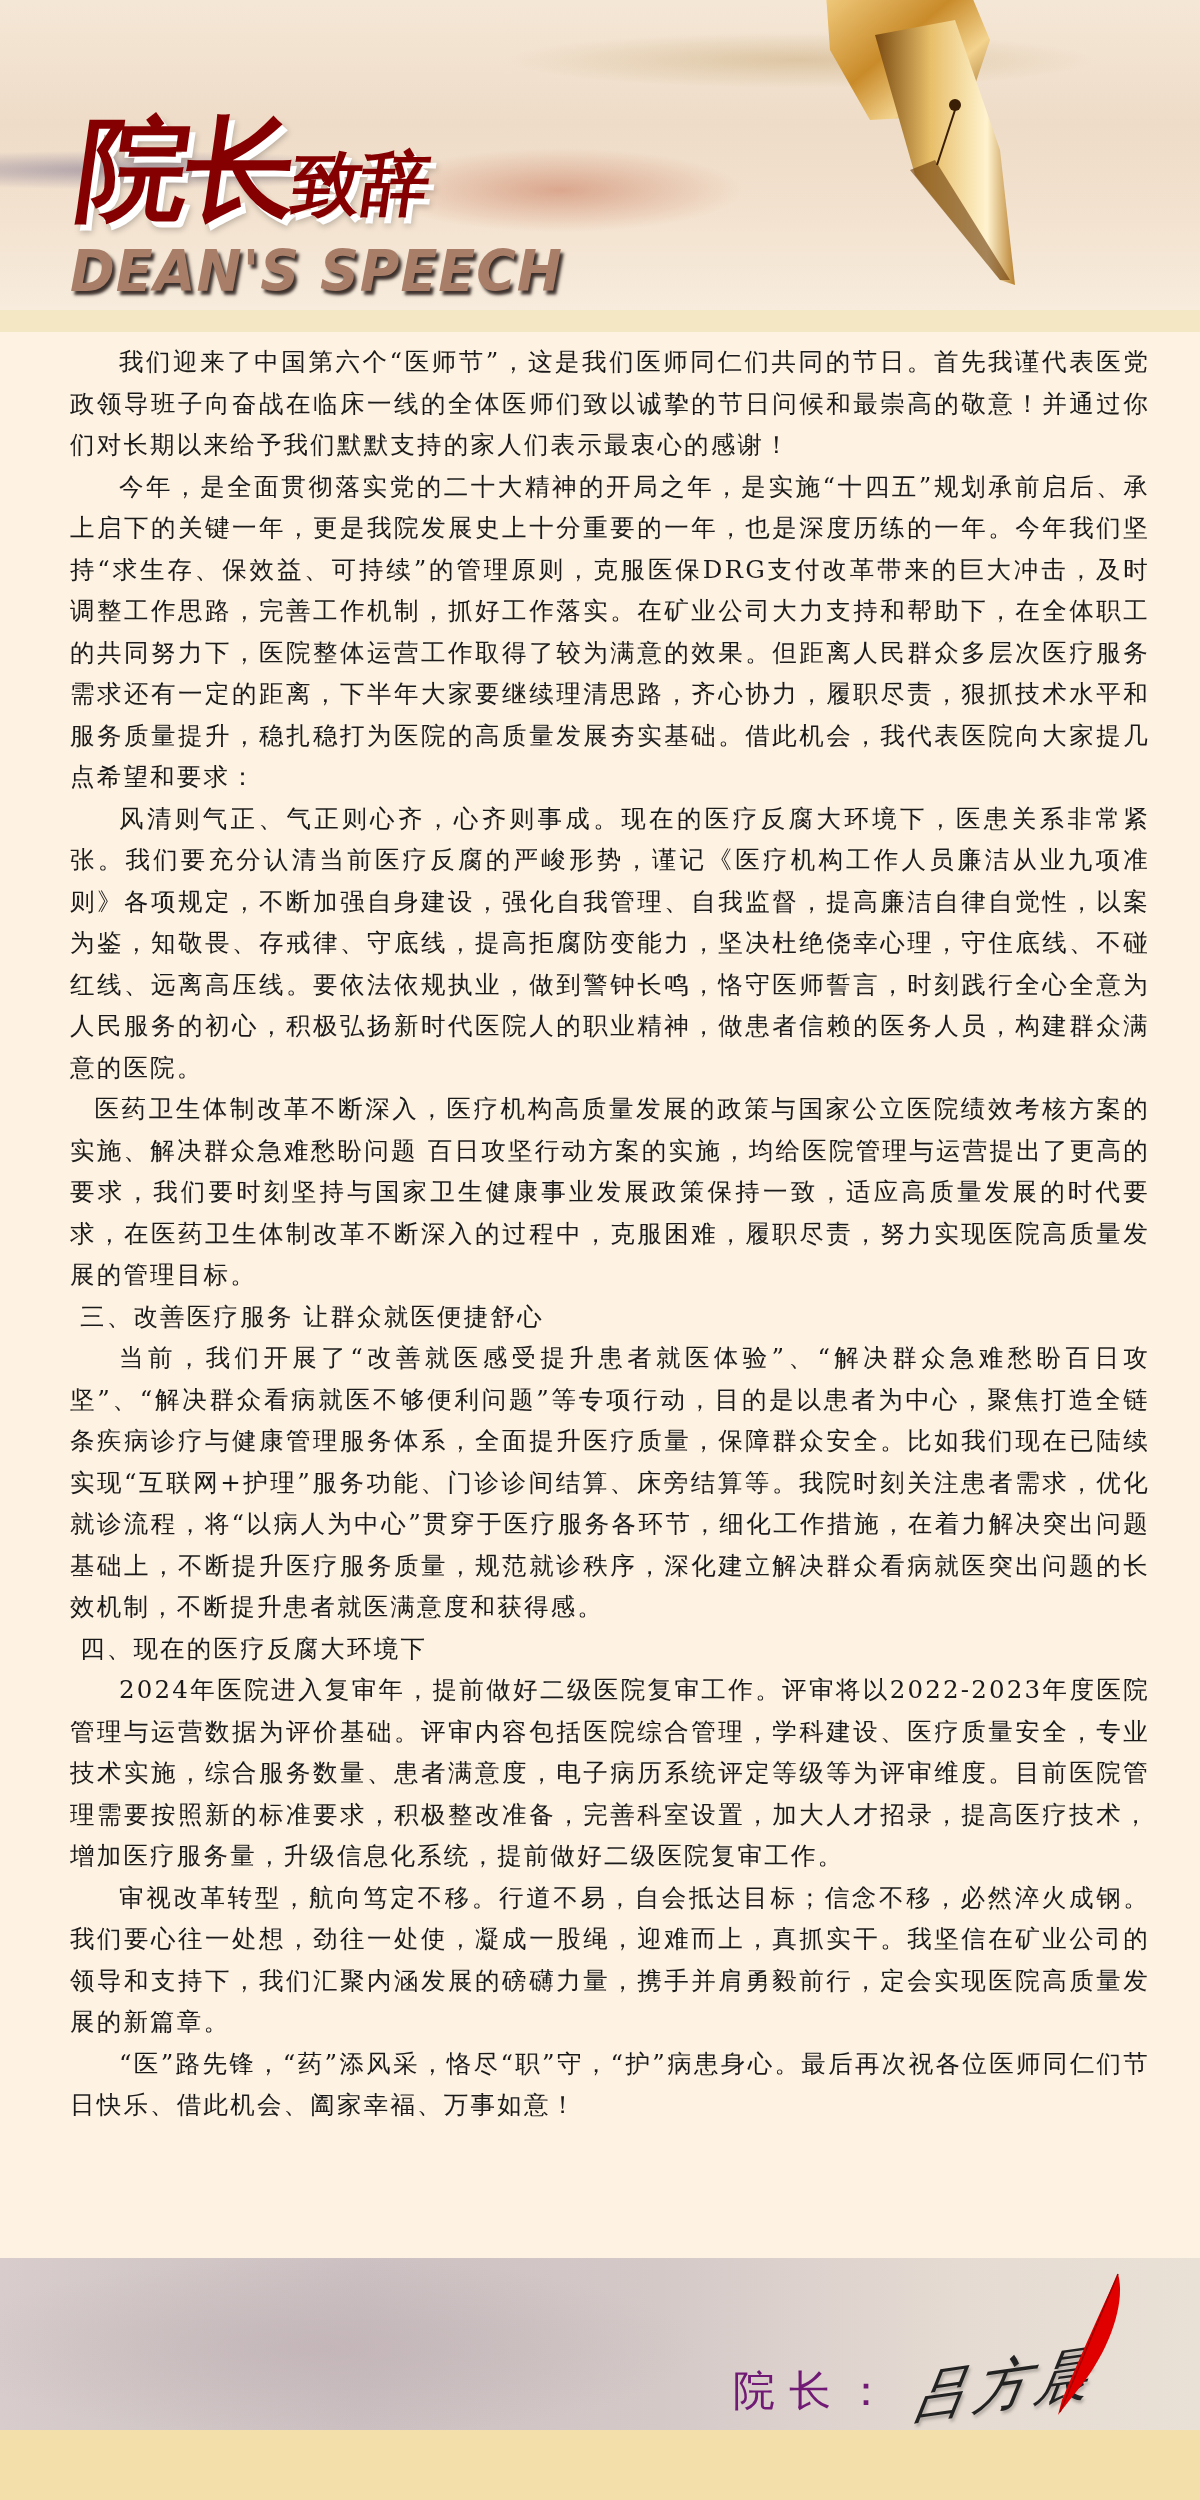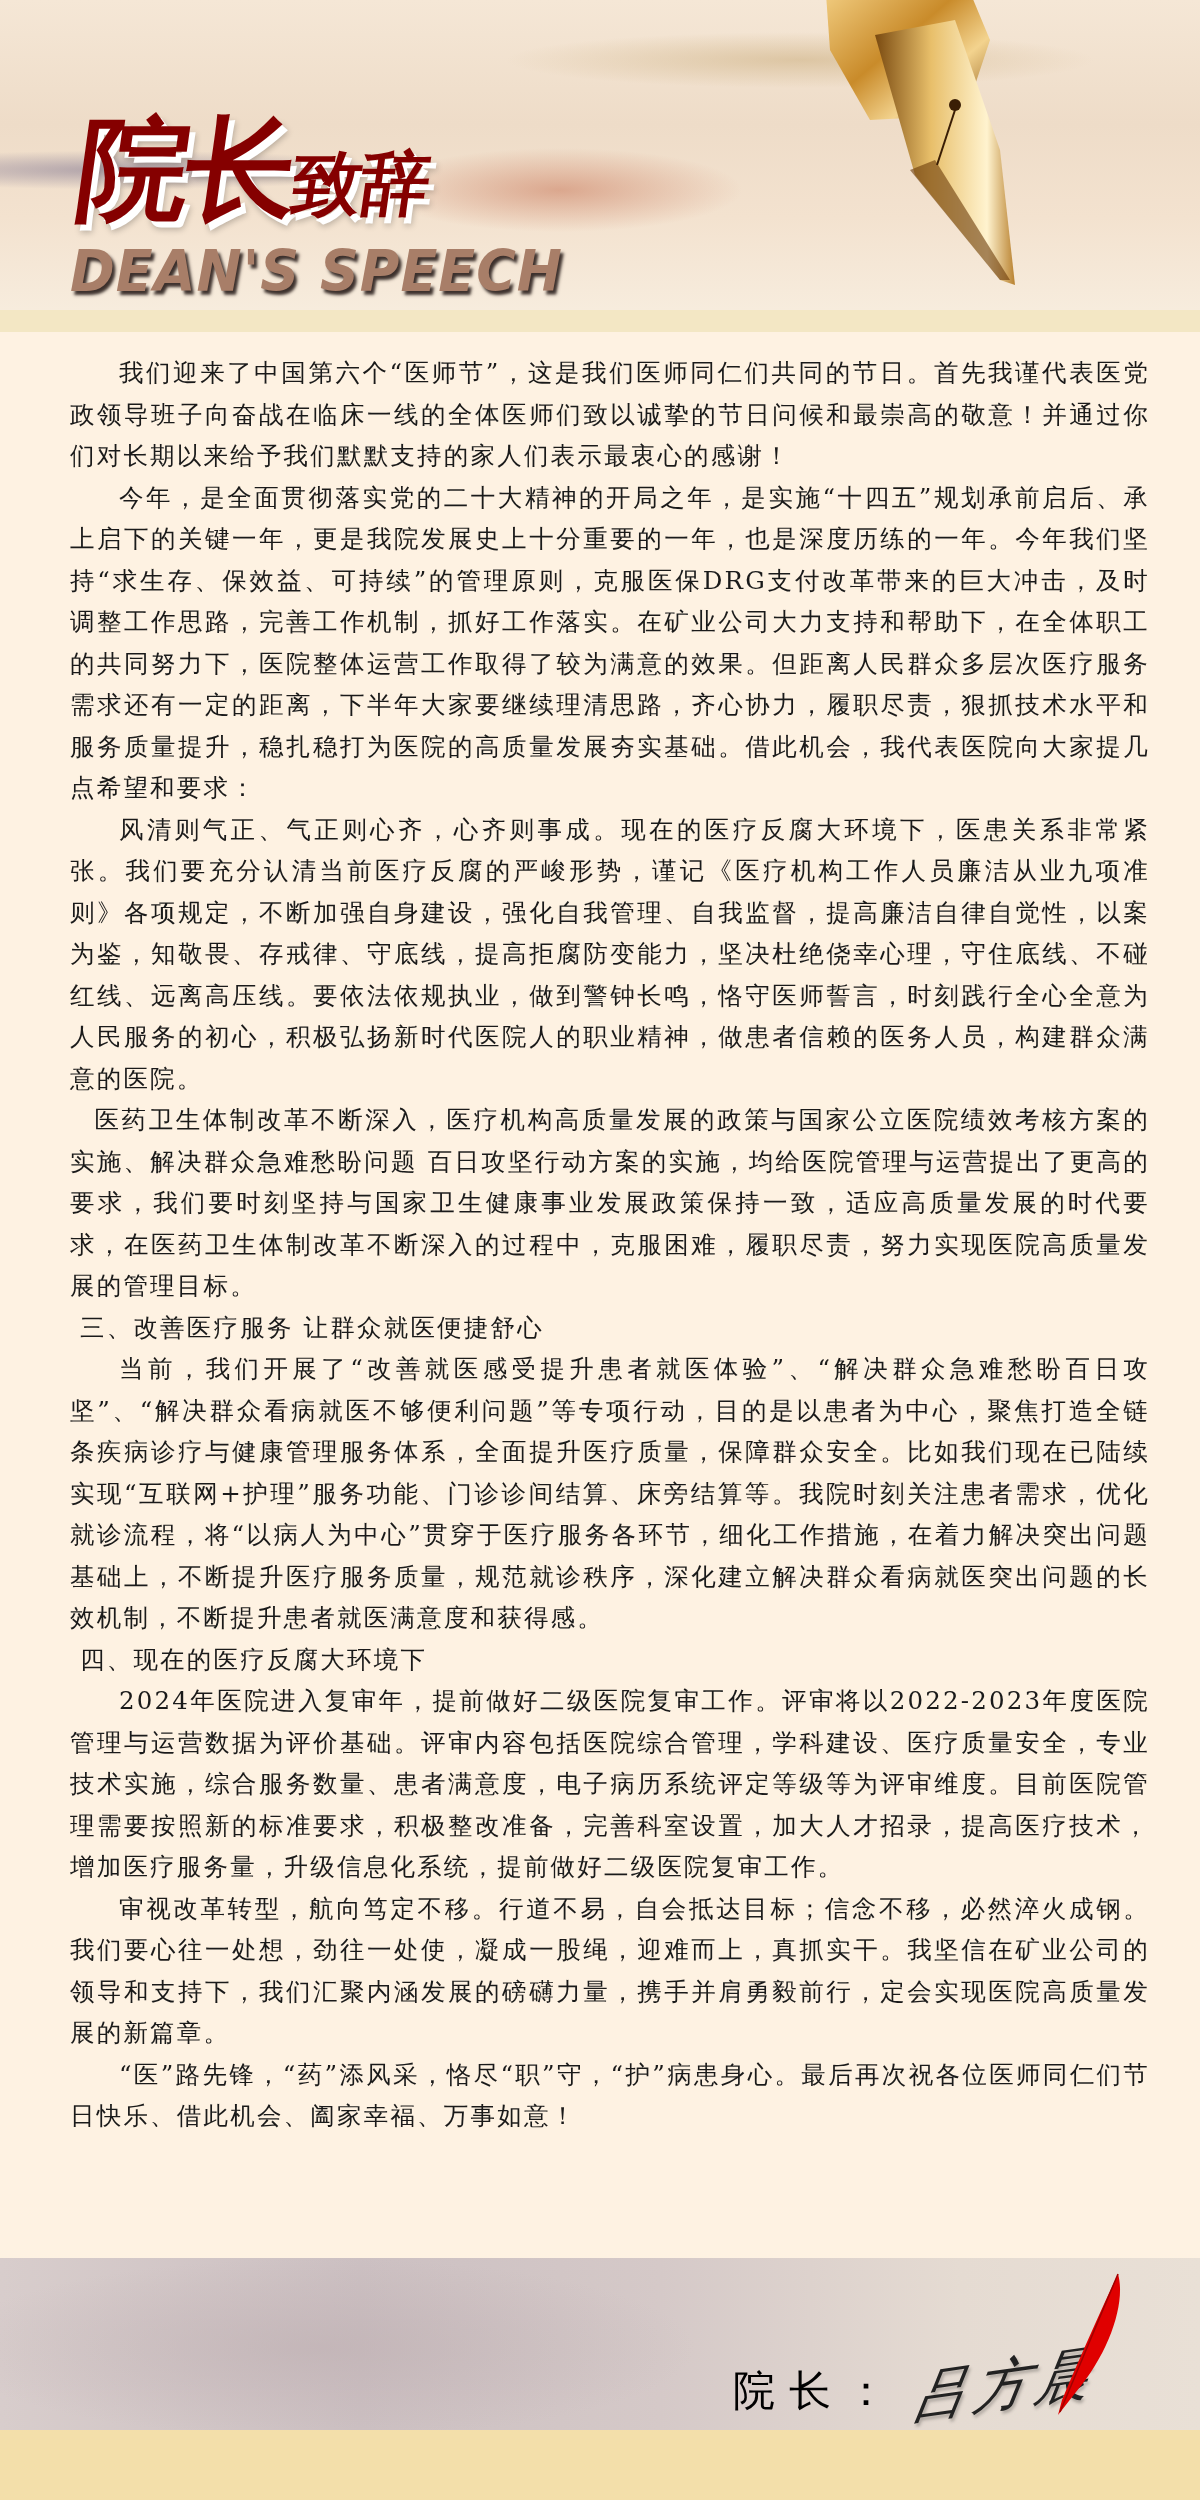--- a/index.html
+++ b/index.html
@@ -36,41 +36,41 @@
     white-space:nowrap;
   }
   .pen {
     position:absolute; left:815px; top:-20px; width:300px; height:330px;
   }
   .header-band {
     position:absolute; left:0; top:310px; width:1200px; height:22px;
     background:#f3e7c4;
   }
   .content {
-    position:absolute; left:70px; top:352px; width:1080px;
+    position:absolute; left:70px; top:341px; width:1080px;
     font-size:24.5px; line-height:41.5px; color:#1a1a1a;
     letter-spacing:2.2px;
   }
   .content p { margin:0; text-align:justify; text-align-last:left; }
   .content p.para { text-indent:2em; }
   .content p.para-half { text-indent:1em; }
   .content p.heading { padding-left:10px; }
   .footer {
     position:absolute; left:0; top:2258px; width:1200px; height:172px;
     background:
       radial-gradient(ellipse 500px 120px at 320px 90px, rgba(190,175,178,0.6), rgba(190,175,178,0) 75%),
       linear-gradient(90deg, #d8cdcc 0%, #ccc0c2 30%, #d5c9c8 55%, #e5dbd2 80%, #e9e0d6 100%);
   }
   .footer-band {
     position:absolute; left:0; top:2430px; width:1200px; height:70px;
     background:#f3dfaa;
   }
   .signature-label {
     position:absolute; left:733px; top:2363px;
-    font-family:"DejaVu Sans", sans-serif; font-size:42px; color:#000000;
+    font-family:"DejaVu Sans", sans-serif; font-size:42px; color:#701a75;
     letter-spacing:14px; white-space:nowrap;
   }
   .signature-name {
     position:absolute; left:912px; top:2348px;
     font-family:"DejaVu Serif", serif; font-style:italic; font-size:56px;
     color:#222; letter-spacing:6px; transform:rotate(-8deg) skewX(-18deg);
     text-shadow: 2px 3px 3px rgba(0,0,0,0.25);
     white-space:nowrap;
   }
   .feather { position:absolute; left:1048px; top:2272px; width:80px; height:145px; }

